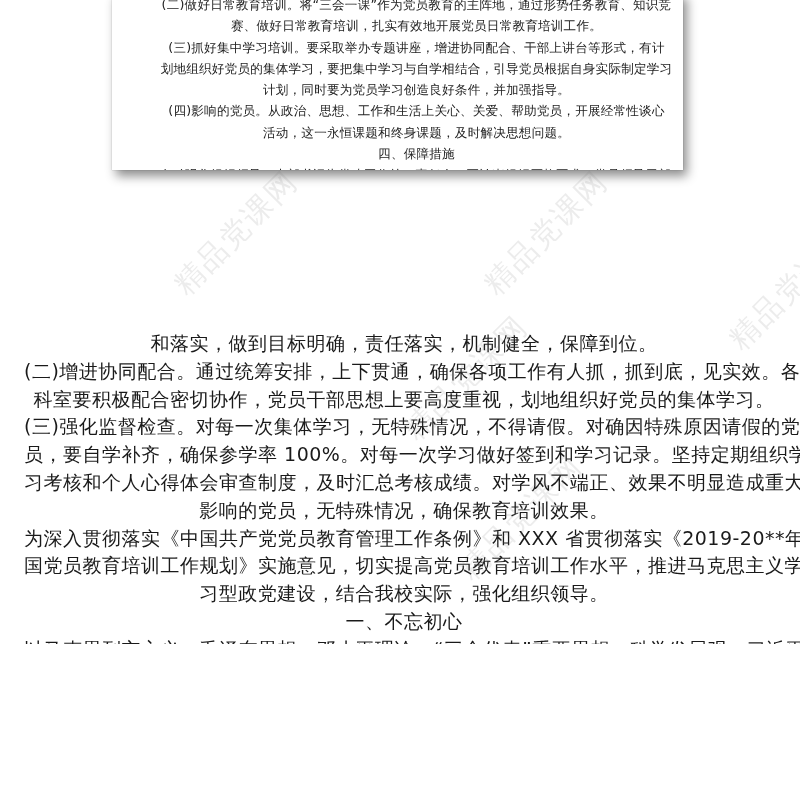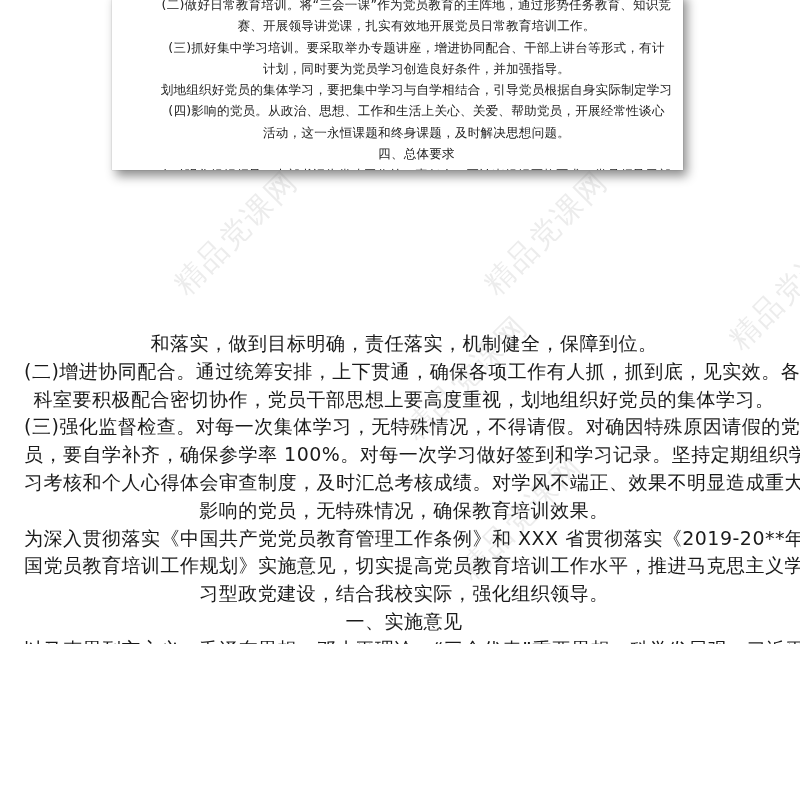--- a/index.html
+++ b/index.html
@@ -74,44 +74,44 @@
     }
   </style>
 </head>
 <body>
 
 <div class="stage">
 
   <div class="page-card">
     <div class="lines">
       <div class="line">(二)做好日常教育培训。将“三会一课”作为党员教育的主阵地，通过形势任务教育、知识竞</div>
-      <div class="line">赛、开展领导讲党课，扎实有效地开展党员日常教育培训工作。</div>
+      <div class="line">赛、做好日常教育培训，扎实有效地开展党员日常教育培训工作。</div>
       <div class="line">(三)抓好集中学习培训。要采取举办专题讲座，增进协同配合、干部上讲台等形式，有计</div>
+      <div class="line">划地组织好党员的集体学习，要把集中学习与自学相结合，引导党员根据自身实际制定学习</div>
       <div class="line">计划，同时要为党员学习创造良好条件，并加强指导。</div>
-      <div class="line">划地组织好党员的集体学习，要把集中学习与自学相结合，引导党员根据自身实际制定学习</div>
       <div class="line">(四)影响的党员。从政治、思想、工作和生活上关心、关爱、帮助党员，开展经常性谈心</div>
       <div class="line">活动，这一永恒课题和终身课题，及时解决思想问题。</div>
-      <div class="line">四、总体要求</div>
+      <div class="line">四、保障措施</div>
       <div class="line">(一)强化组织领导。支部书记为党建工作第一责任人，要认真组织严格要求，党员领导干部</div>
 
     </div>
   </div>
 
   <div class="body-text">
     <div class="line">和落实，做到目标明确，责任落实，机制健全，保障到位。</div>
     <div class="line">(二)增进协同配合。通过统筹安排，上下贯通，确保各项工作有人抓，抓到底，见实效。各</div>
     <div class="line">科室要积极配合密切协作，党员干部思想上要高度重视，划地组织好党员的集体学习。</div>
     <div class="line">(三)强化监督检查。对每一次集体学习，无特殊情况，不得请假。对确因特殊原因请假的党</div>
     <div class="line">员，要自学补齐，确保参学率 100%。对每一次学习做好签到和学习记录。坚持定期组织学</div>
     <div class="line">习考核和个人心得体会审查制度，及时汇总考核成绩。对学风不端正、效果不明显造成重大</div>
     <div class="line">影响的党员，无特殊情况，确保教育培训效果。</div>
     <div class="line">为深入贯彻落实《中国共产党党员教育管理工作条例》和 XXX 省贯彻落实《2019-20**年全</div>
     <div class="line">国党员教育培训工作规划》实施意见，切实提高党员教育培训工作水平，推进马克思主义学</div>
     <div class="line">习型政党建设，结合我校实际，强化组织领导。</div>
-    <div class="line">一、实施意见</div>
+    <div class="line">一、不忘初心</div>
     <div class="line">以马克思列宁主义、毛泽东思想、邓小平理论、“三个代表”重要思想、科学发展观、习近平</div>
     <div class="line">新时代中国特色社会主义思想为指导，认真落实新时代党的建设总要求和党的组织路线，把</div>
     <div class="line">学习贯彻习近平新时代中国特色社会主义思想作为首要政治任务，紧扣“不忘初心、牢记使</div>
     <div class="line">命”这一永恒课题和终身课题，坚持围绕中心、服务大局，坚持分类指导、按需施教，坚持实</div>
     <div class="line">事求是、守正创新，做到有计划、分层次、高质量、全覆盖，引导广大党员增强“四个意识”、</div>
     <div class="line">坚定“四个自信”，做到“两个维护”，努力建设政治合格、执行纪律合格、品德合格、发挥作</div>
   </div>
 
   <div class="watermark" style="left:165px; top:275px;">精品党课网</div>
   <div class="watermark" style="left:475px; top:275px;">精品党课网</div>

